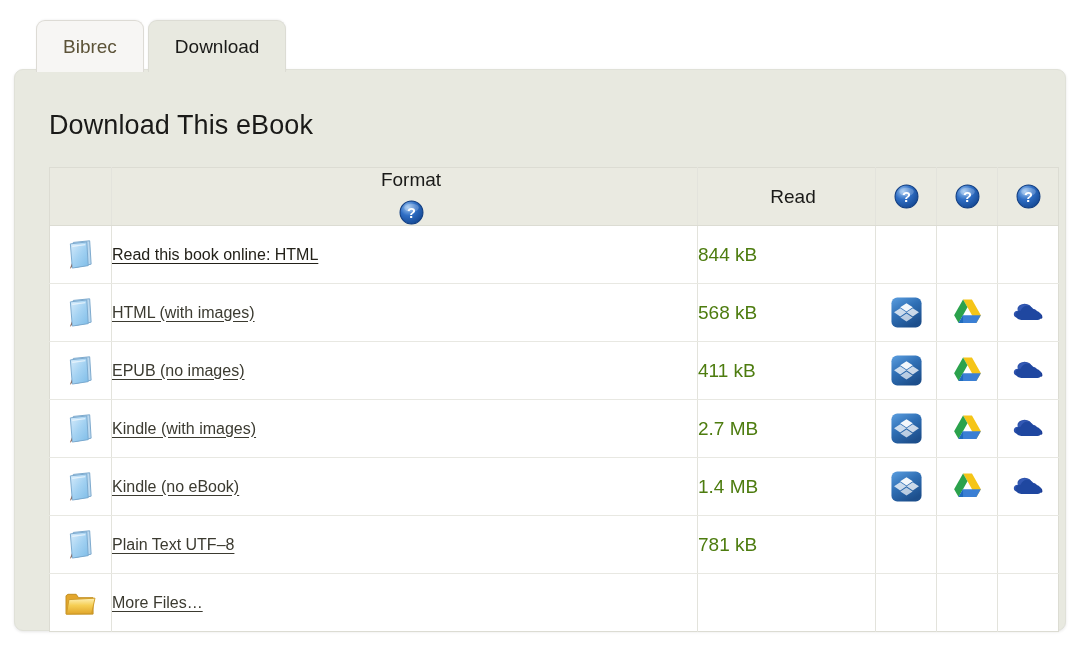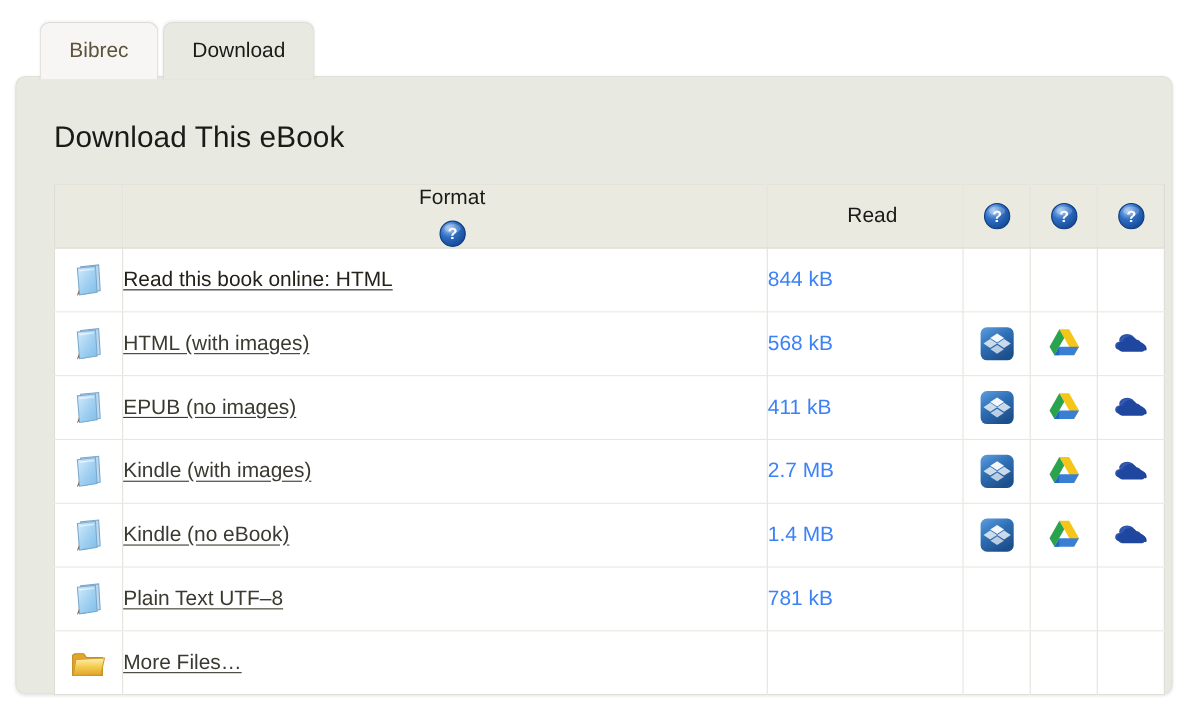--- a/index.html
+++ b/index.html
@@ -121,25 +121,25 @@
   col.c-icon  { width: 62px; }
   col.c-fmt   { width: 586px; }
   col.c-size  { width: 178px; }
   col.c-cloud { width: 61px; }
 
   #download-table tbody tr { height: 58px; }
   #download-table tbody td { background: #ffffff; }
 
   td.cell-icon { text-align: center; }
   td.cell-fmt  { padding-left: 13px; }
-  td.cell-size { padding-left: 13px; font-size: 19px; color: #3b82f6; }
+  td.cell-size { padding-left: 13px; font-size: 19px; color: #4d7c0f; }
   td.cell-cloud { text-align: center; }
 
   a.fmt-link {
-    font-size: 19px;
+    font-size: 16px;
     color: #3b3a30;
     text-decoration: underline;
     text-underline-offset: 3px;
     cursor: pointer;
   }
   a.fmt-link.first { color: #232119; }
 
   
   .icon-wrap {
     display: inline-flex;

